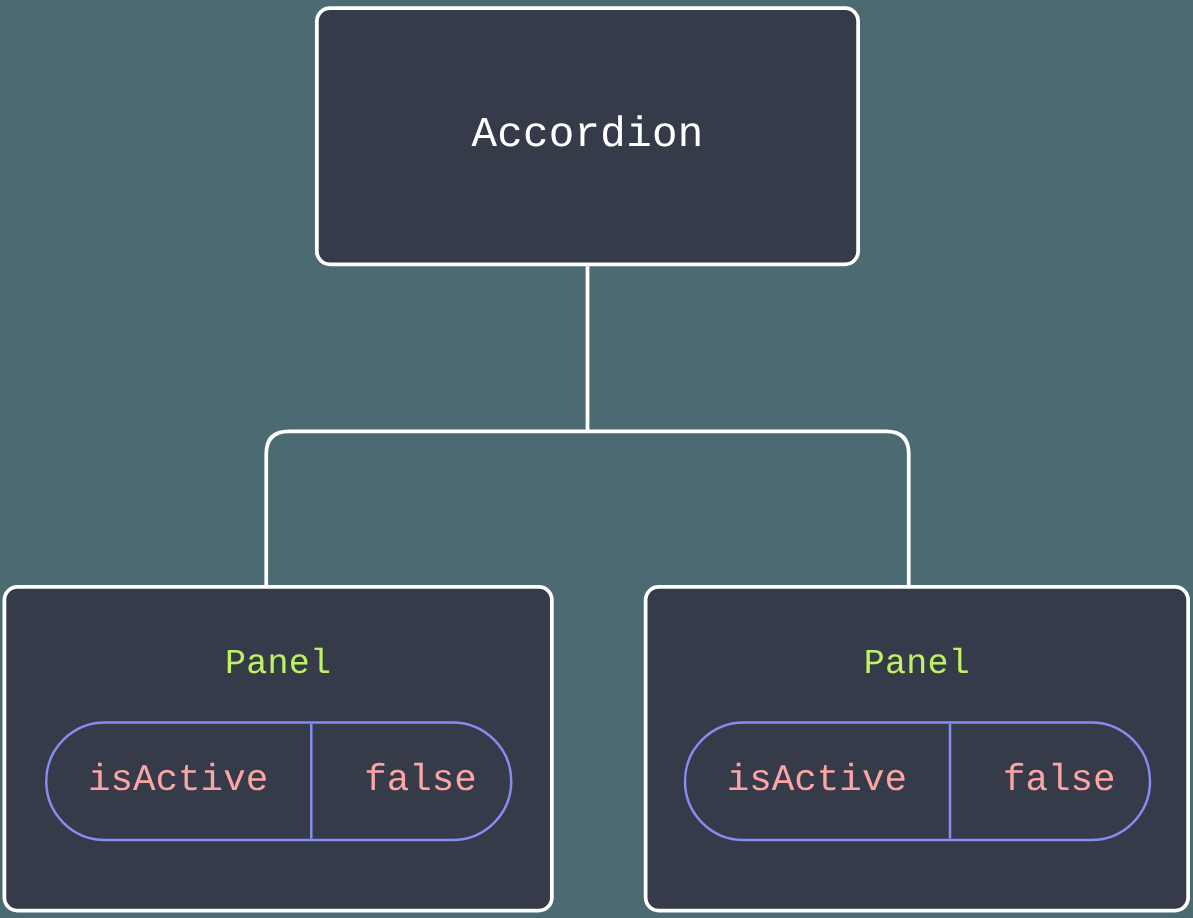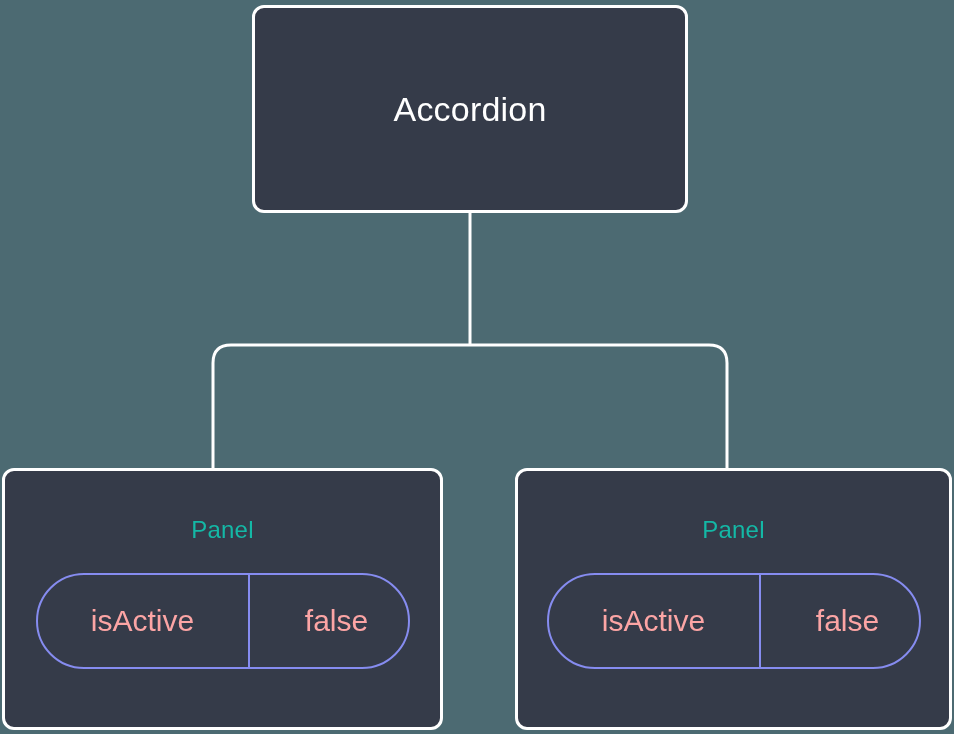--- a/index.html
+++ b/index.html
@@ -10,20 +10,21 @@
     width: 954px;
     height: 734px;
     background: #4c6a72;
     font-family: "Liberation Sans", sans-serif;
     overflow: hidden;
   }
   #stage {
     position: relative;
     width: 783px;
     height: 734px;
+    font-family: Liberation Mono, monospace;
   }
 
   
   #connectors {
     position: absolute;
     left: 0;
     top: 0;
     width: 954px;
     height: 734px;
     pointer-events: none;
@@ -64,23 +65,23 @@
   }
   #node-panel-left {
     left: 2px;
     width: 441px;
   }
   #node-panel-right {
     left: 515px;
     width: 437px;
   }
   .panel-node .node-title {
-    font-size: 24px;
+    font-size: 28px;
     line-height: 1;
-    color: #14b8a6;
+    color: #bef264;
     letter-spacing: 0.2px;
   }
 
   
   .state-pill {
     margin-top: 31px;
     display: flex;
     align-items: stretch;
     border: 2px solid #868cf0;
     border-radius: 999px;

